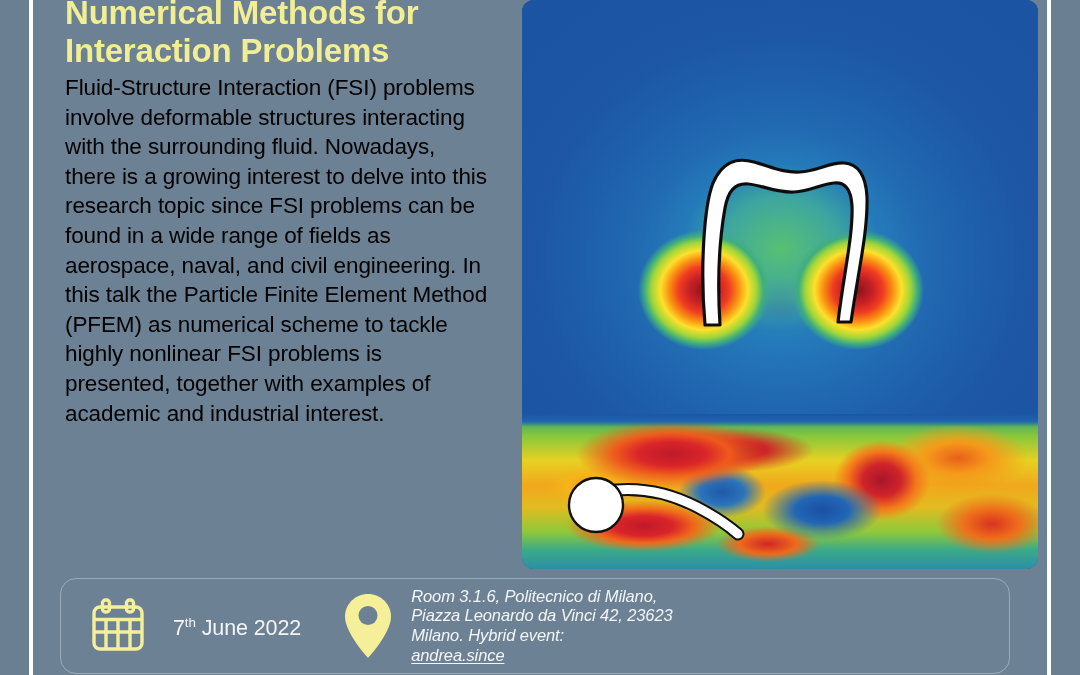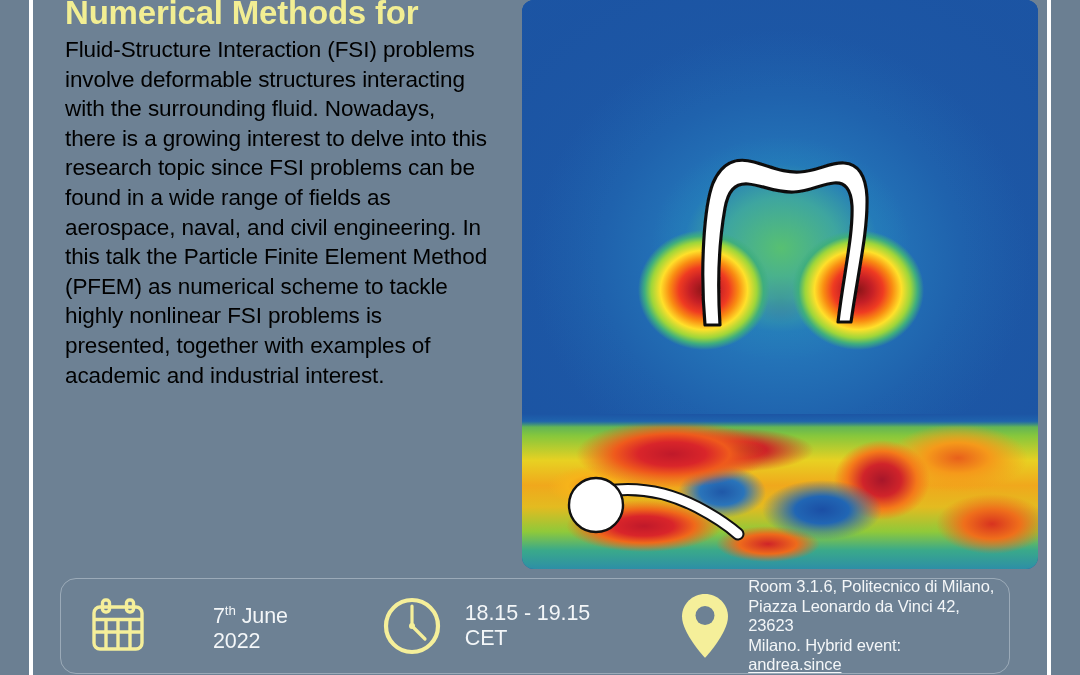--- a/index.html
+++ b/index.html
@@ -188,28 +188,28 @@
     height: 100%;
   }
   .info-item .ico { flex: 0 0 auto; display: block; }
   .info-text {
     color: #f3f6f8;
     font-size: 21px;
     line-height: 25px;
     letter-spacing: -0.1px;
   }
 
-  .item-date { padding-left: 28px; gap: 40px; }
+  .item-date { padding-left: 28px; }
   .item-date .info-text { margin-left: 26px; font-size: 21.5px; }
   .item-date sup { font-size: 0.62em; vertical-align: super; }
 
   .item-time { padding-left: 40px; }
   .item-time .info-text { margin-left: 22px; font-size: 21.5px; }
 
-  .item-place { padding-left: 42px; }
+  .item-place { padding-left: 42px; font-style: italic; }
   .item-place .info-text {
     margin-left: 18px;
     font-size: 16.5px;
     line-height: 19.6px;
   }
   .info-link {
     color: #f3f6f8;
     text-decoration: underline;
     text-underline-offset: 1.5px;
     display: block;
@@ -223,20 +223,21 @@
   <div class="margin-band left"></div>
   <div class="margin-band right"></div>
   <div class="rule left"></div>
   <div class="rule right"></div>
 
   <div class="inner">
 
     <div class="left-col">
       <h1 class="title">
         <span class="tline">Numerical Methods for</span>
+        <span class="tline">Interaction Problems</span>
       </h1>
       <p class="abstract">Fluid-Structure Interaction (FSI) problems involve deformable structures interacting with the surrounding fluid. Nowadays, there is a growing interest to delve into this research topic since FSI problems can be found in a wide range of fields as aerospace, naval, and civil engineering. In this talk the Particle Finite Element Method (PFEM) as numerical scheme to tackle highly nonlinear FSI problems is presented, together with examples of academic and industrial interest.</p>
     </div>
 
     <div class="sim-wrap">
 
       <div class="sim-top"></div>
 
       <svg class="arch" viewBox="0 0 516 414">
         <defs>
@@ -283,29 +284,20 @@
             <line x1="17" y1="22.5" x2="17" y2="52"></line>
             <line x1="29" y1="22.5" x2="29" y2="52"></line>
             <line x1="41" y1="22.5" x2="41" y2="52"></line>
             <rect x="13.5" y="3" width="7" height="12" rx="3"></rect>
             <rect x="37.5" y="3" width="7" height="12" rx="3"></rect>
           </g>
         </svg>
         <div class="info-text"><span>7</span><sup>th</sup><span> June 2022</span></div>
       </div>
 
-      <div class="info-item item-time">
-        <svg class="ico" width="62" height="62" viewBox="0 0 62 62">
-          <circle cx="31" cy="31" r="26" fill="none" stroke="#f5ef9a" stroke-width="4.2"></circle>
-          <line x1="31" y1="31" x2="31" y2="11" stroke="#f5ef9a" stroke-width="3.2" stroke-linecap="round"></line>
-          <line x1="31" y1="31" x2="44" y2="44" stroke="#f5ef9a" stroke-width="3.2" stroke-linecap="round"></line>
-          <circle cx="31" cy="31" r="3" fill="#f5ef9a"></circle>
-        </svg>
-        <div class="info-text">18.15 - 19.15 CET</div>
-      </div>
 
       <div class="info-item item-place">
         <svg class="ico" width="50" height="72" viewBox="0 0 50 72">
           <path d="M25 4 C12.3 4 2 14.1 2 26.6 C2 43.5 25 68 25 68 C25 68 48 43.5 48 26.6 C48 14.1 37.7 4 25 4 Z" fill="#f5ef9a"></path>
           <circle cx="25" cy="25.5" r="9.5" fill="#6d8194"></circle>
         </svg>
         <div class="info-text">
           <span>Room 3.1.6, Politecnico di Milano,</span><br>
           <span>Piazza Leonardo da Vinci 42, 23623</span><br>
           <span>Milano. Hybrid event:</span>

